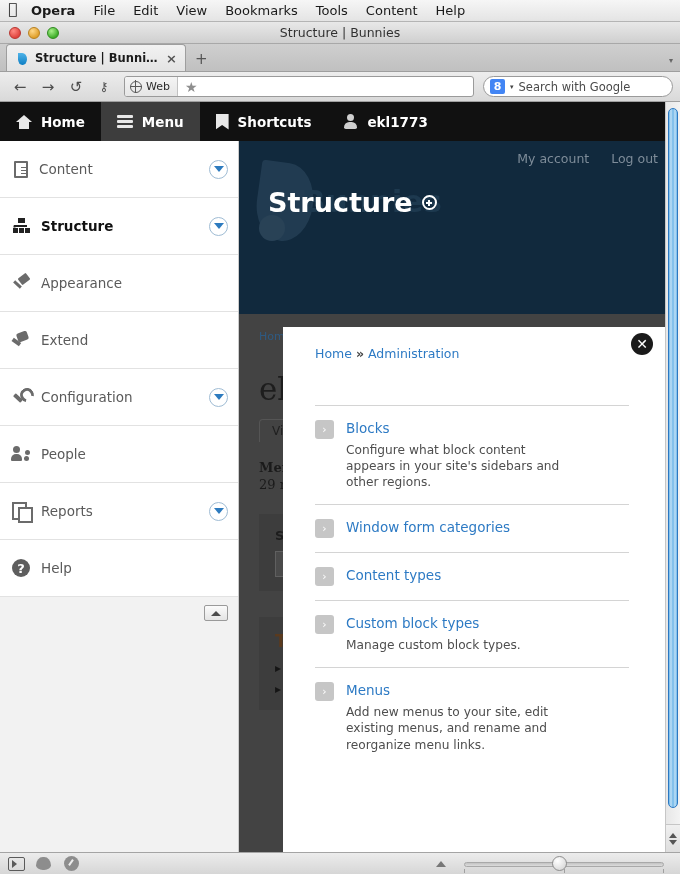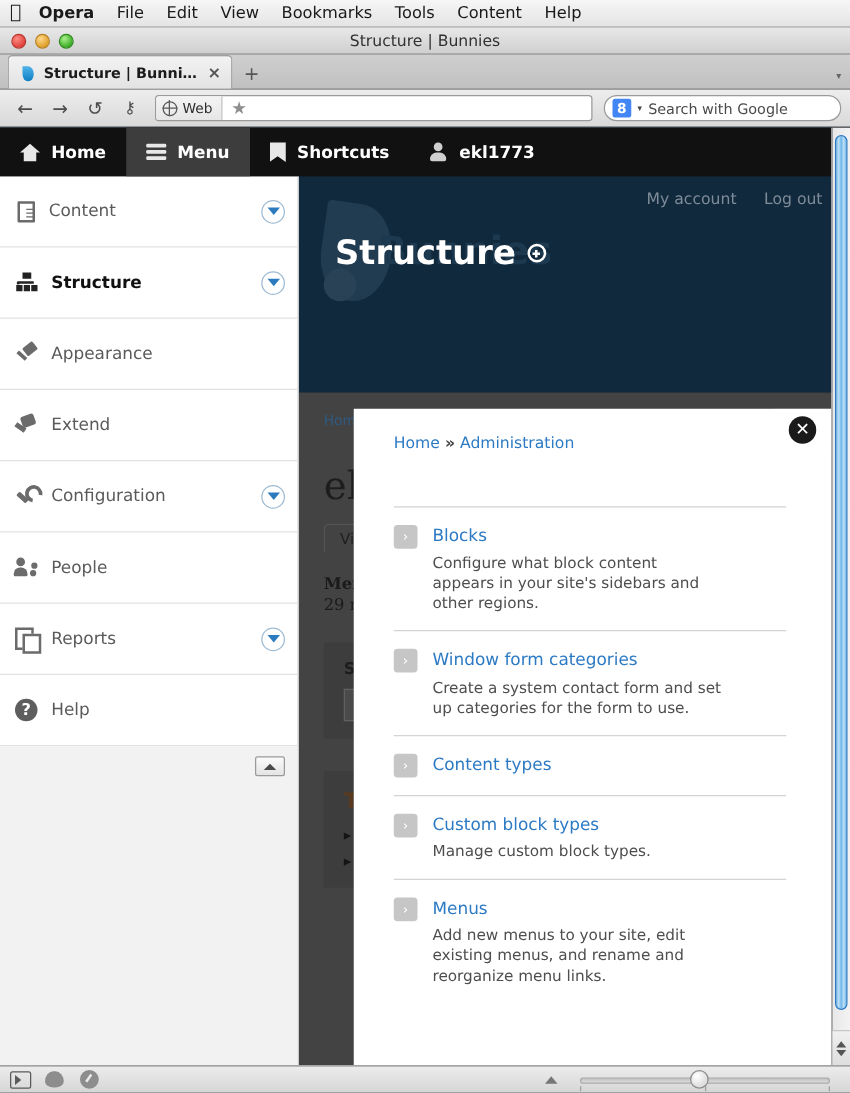--- a/index.html
+++ b/index.html
@@ -696,21 +696,20 @@
             <span class="ov-arrow">›</span>
             <span class="ov-text">
               <span class="ov-title">Blocks</span>
               <span class="ov-desc" style="display:block">Configure what block content appears in your site's sidebars and other regions.</span>
             </span>
           </div>
           <div class="ov-item">
             <span class="ov-arrow">›</span>
             <span class="ov-text">
               <span class="ov-title">Window form categories</span>
-              <span class="ov-desc" style="display:block">Create a system contact form and set up categories for the form to use.</span>
             </span>
           </div>
           <div class="ov-item">
             <span class="ov-arrow">›</span>
             <span class="ov-text">
               <span class="ov-title">Content types</span>
             </span>
           </div>
           <div class="ov-item">
             <span class="ov-arrow">›</span>

